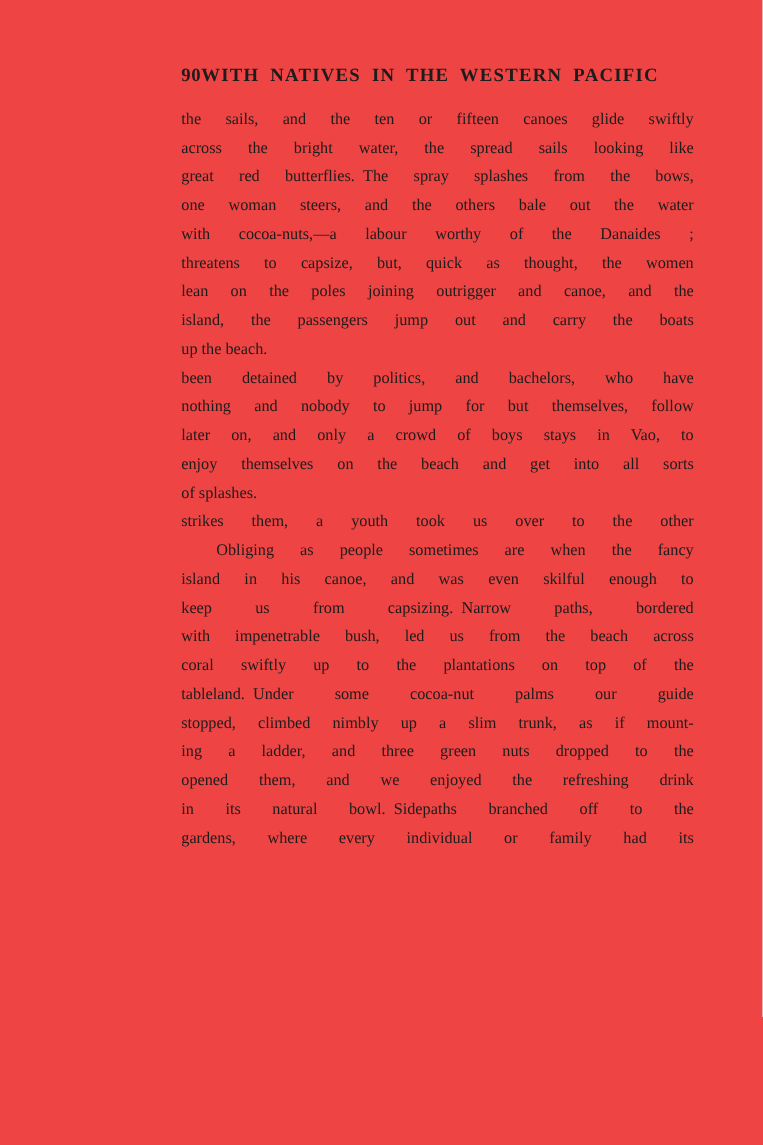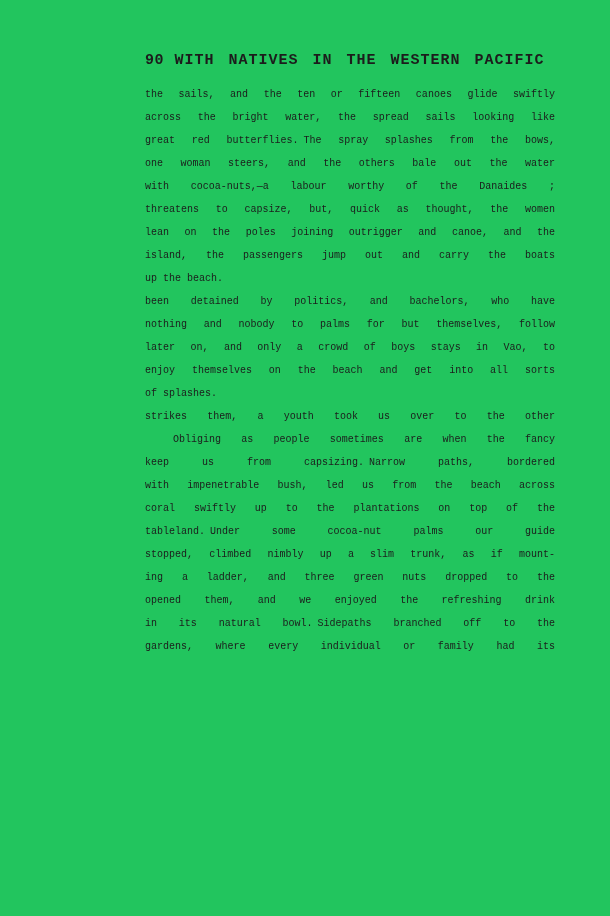--- a/index.html
+++ b/index.html
@@ -4,51 +4,51 @@
 <style>
   html, body {
     margin: 0;
     padding: 0;
     background: #ffffff;
   }
   .page {
     position: relative;
     width: 610px;
     height: 916px;
-    background: #22c55e;
+    background: #ef4444;
     color: #1c1c1c;
-    font-family: Liberation Mono, monospace;
+    font-family: Liberation Serif, serif;
     overflow: hidden;
   }
   .running-header {
     position: absolute;
     left: 145px;
     top: 51px;
     width: 410px;
     display: flex;
     align-items: baseline;
     font-weight: bold;
     font-size: 15px;
     line-height: 20px;
   }
   .page-num {
     letter-spacing: 0.5px;
   }
   .running-title {
     flex: 1;
-    text-align: center;
+    text-align: left;
     letter-spacing: 1px;
     word-spacing: 4px;
   }
   .text-block {
     position: absolute;
     left: 145px;
     top: 83px;
     width: 410px;
-    font-size: 10px;
+    font-size: 13px;
     line-height: 23px;
   }
   .para {
     margin: 0;
     padding: 0;
   }
   .line {
     display: block;
     text-align: justify;
     text-align-last: justify;
@@ -80,29 +80,30 @@
       <span class="line">one woman steers, and the others bale out the water</span>
       <span class="line">with cocoa-nuts,—a labour worthy of the Danaides ;</span>
       <span class="line">threatens to capsize, but, quick as thought, the women</span>
       <span class="line">lean on the poles joining outrigger and canoe, and the</span>
       <span class="line">island, the passengers jump out and carry the boats</span>
       <span class="line end">up the beach.</span>
     </p>
 
     <p class="para">
       <span class="line">been detained by politics, and bachelors, who have</span>
-      <span class="line">nothing and nobody to palms for but themselves, follow</span>
+      <span class="line">nothing and nobody to jump for but themselves, follow</span>
       <span class="line">later on, and only a crowd of boys stays in Vao, to</span>
       <span class="line">enjoy themselves on the beach and get into all sorts</span>
       <span class="line end">of splashes.</span>
     </p>
 
     <p class="para">
       <span class="line">strikes them, a youth took us over to the other</span>
       <span class="line first-indent">Obliging as people sometimes are when the fancy</span>
+      <span class="line">island in his canoe, and was even skilful enough to</span>
       <span class="line">keep us from capsizing. Narrow paths, bordered</span>
       <span class="line">with impenetrable bush, led us from the beach across</span>
       <span class="line">coral swiftly up to the plantations on top of the</span>
       <span class="line">tableland. Under some cocoa-nut palms our guide</span>
       <span class="line">stopped, climbed nimbly up a slim trunk, as if mount-</span>
       <span class="line">ing a ladder, and three green nuts dropped to the</span>
       <span class="line">opened them, and we enjoyed the refreshing drink</span>
       <span class="line">in its natural bowl. Sidepaths branched off to the</span>
       <span class="line">gardens, where every individual or family had its</span>
     </p>

